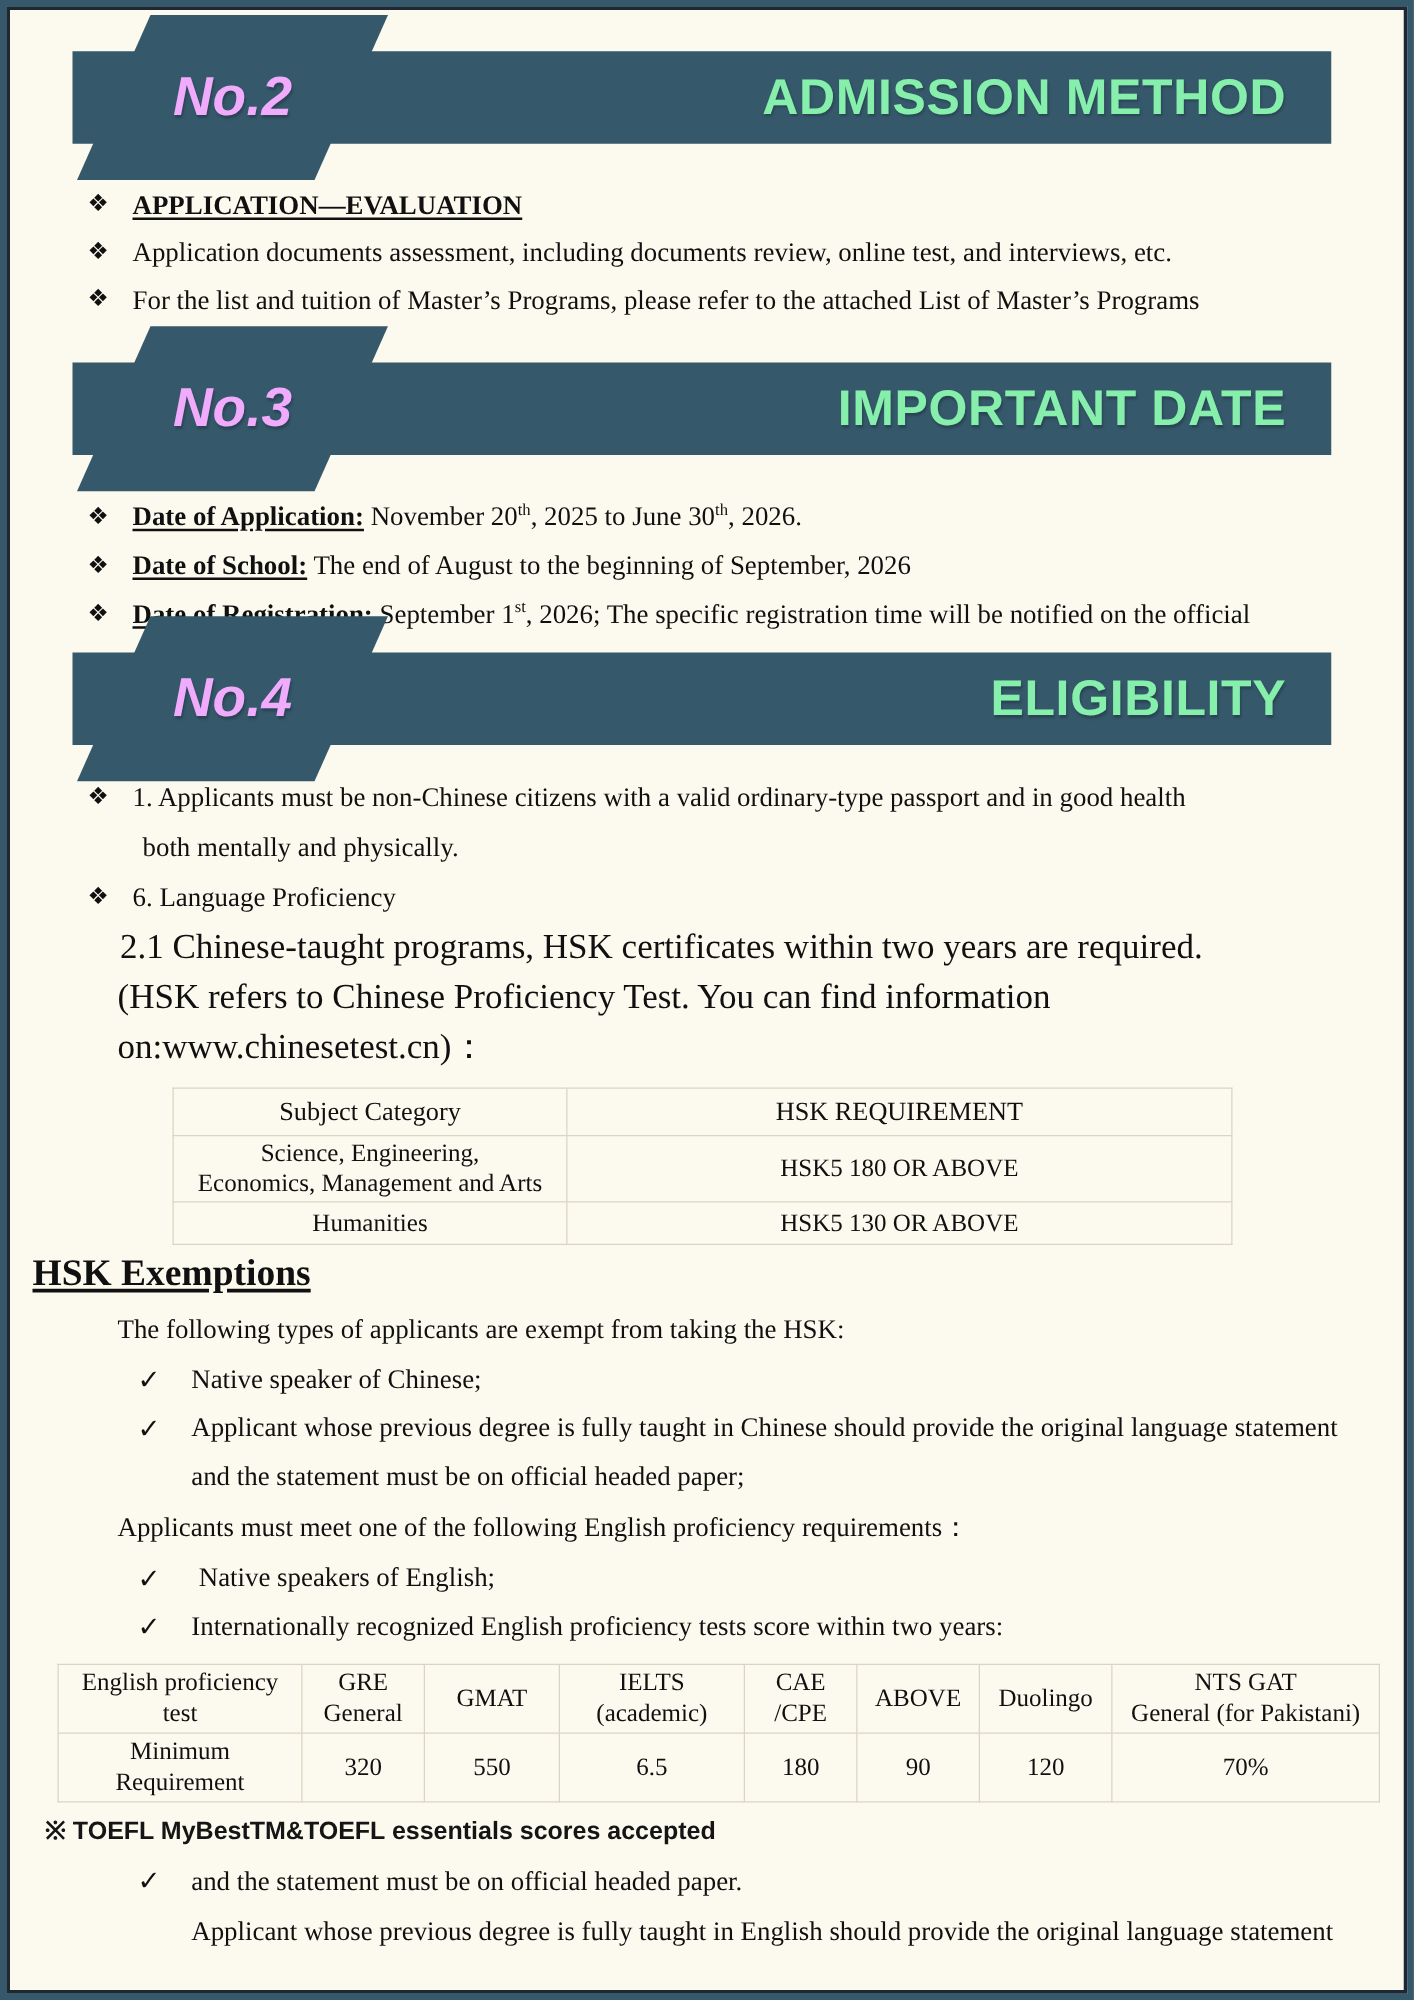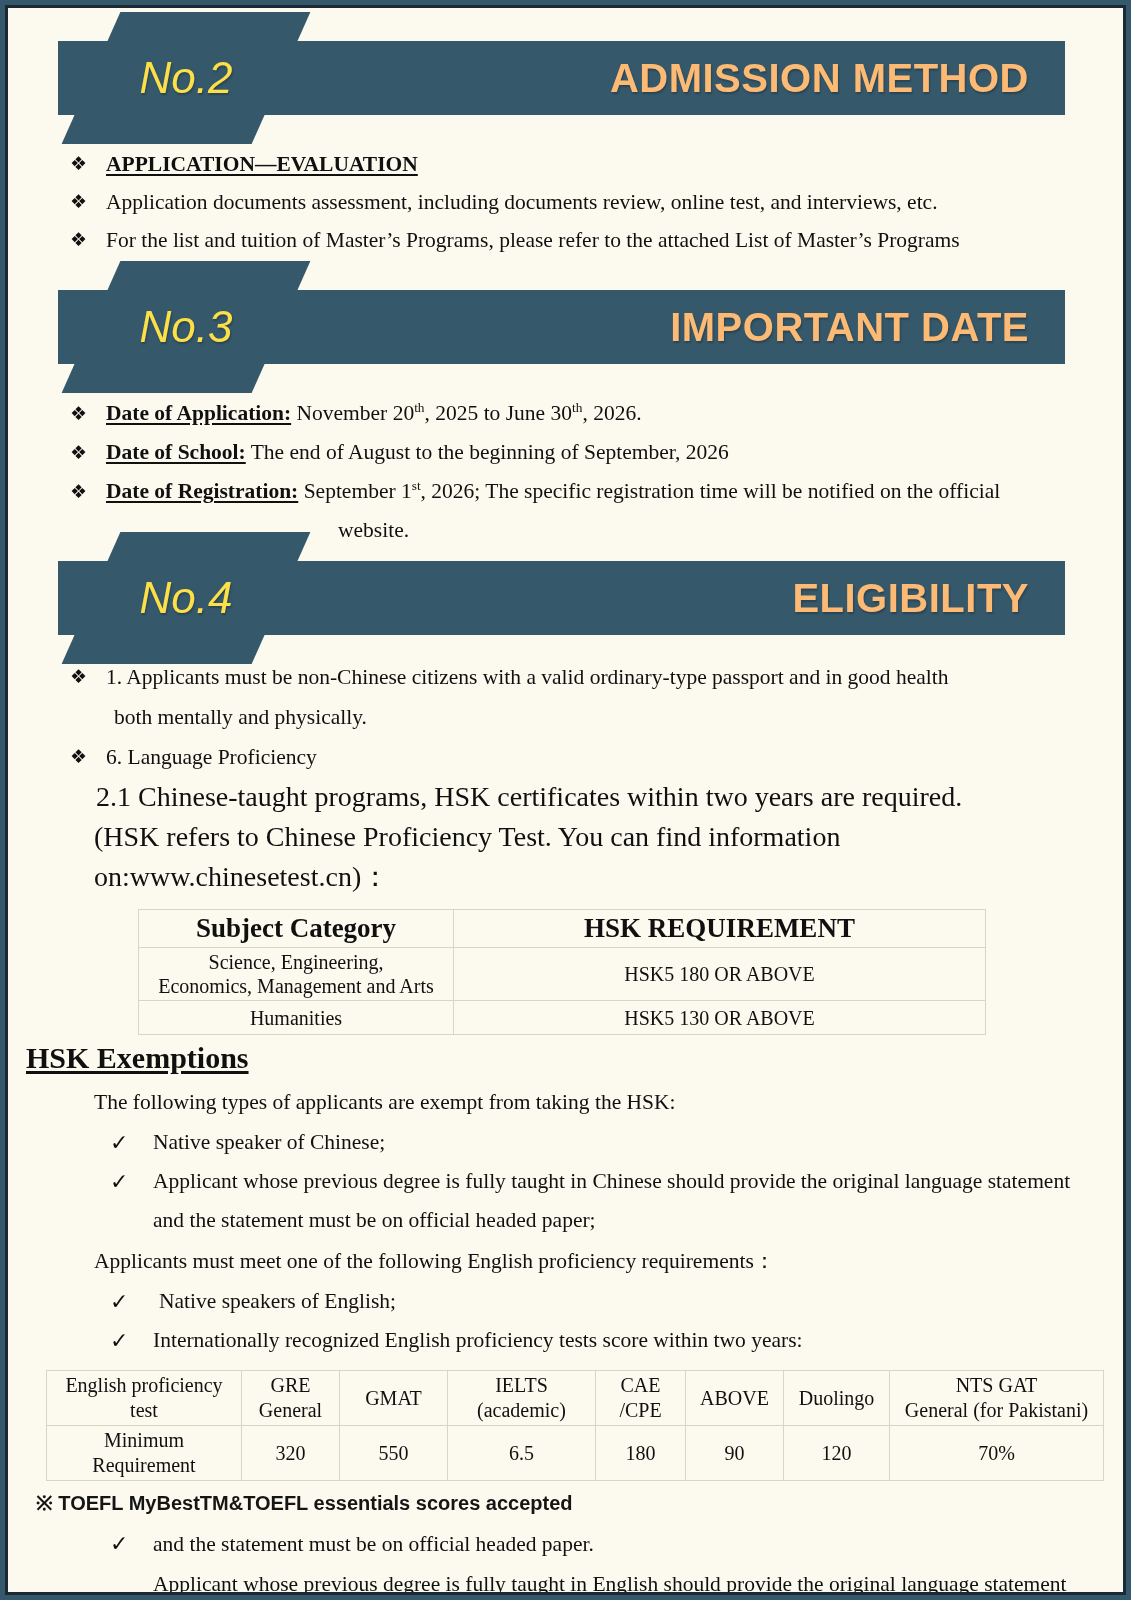--- a/index.html
+++ b/index.html
@@ -16,26 +16,26 @@
   }
   
   .banner{ position:relative; margin-left:50px; width:1007px; height:74px; background:var(--banner); }
   .banner .para{
     position:absolute; left:33px; top:-29px; height:132px; width:190px;
     background:var(--banner); transform:skewX(-24deg);
   }
   .banner .num{
     position:absolute; left:33px; width:190px; top:0; height:74px; z-index:2;
     display:flex; align-items:center; justify-content:center;
-    color:#fde047; font-family:"Liberation Sans", sans-serif; font-weight:normal; font-style:italic;
+    color:#f0abfc; font-family:"Liberation Sans", sans-serif; font-weight:bold; font-style:italic;
     font-size:44px; text-shadow:1px 2px 2px rgba(20,30,40,.35);
   }
   .banner .title{
     position:absolute; right:36px; top:0; height:74px; z-index:2;
-    display:flex; align-items:center; color:#fdba74;
+    display:flex; align-items:center; color:#86efac;
     font-family:"Liberation Sans", sans-serif; font-weight:bold; font-size:40px;
     letter-spacing:.5px; text-shadow:1px 2px 2px rgba(20,30,40,.35);
   }
   #banner-no2{ margin-top:33px; }
   #banner-no3{ margin-top:31px; }
   #banner-no4{ margin-top:11px; }
   
   .dlist{ margin:30px 0 0 62px; }
   .ditem{ display:flex; font-size:21.5px; line-height:38px; }
   .dlist3 .ditem{ line-height:39px; }
@@ -47,21 +47,21 @@
   .cont-ind{ padding-left:8px; }
   .para-line{ margin-left:88px; font-size:28px; line-height:40px; }
   .para-line.hsk-note{ margin-left:86px; }
   
   table{ border-collapse:collapse; }
   .hsk-table{ margin:12px 0 0 130px; width:848px; table-layout:fixed; }
   .hsk-table th, .hsk-table td{
     border:1px solid var(--table-border); text-align:center; vertical-align:middle;
     white-space:pre-line; padding:2px 6px;
   }
-  .hsk-table th{ font-size:27px; font-weight:bold; height:38px; }
+  .hsk-table th{ font-size:21px; font-weight:normal; height:38px; }
   .hsk-table td{ font-size:20px; line-height:24px; }
   .hsk-table .r1 td{ height:52px; }
   .hsk-table .r2 td{ height:34px; }
   
   .exempt-heading{ margin:6px 0 0 18px; font-size:30px; }
   .intro-line{ margin:8px 0 0 86px; font-size:21.5px; line-height:38px; }
   .citem{ display:flex; margin-left:102px; font-size:21.5px; line-height:39px; }
   .citem .check{ flex:0 0 43px; font-size:22px; }
   .citem .txt{ }
   .mt2{ margin-top:2px; } .mt8{ margin-top:8px; }
@@ -120,21 +120,20 @@
         <span class="txt"><span class="bold-u">Date of Application:</span><span><span> November 20</span><sup>th</sup><span>, 2025 to June 30</span><sup>th</sup><span>, 2026.</span></span></span>
       </div>
       <div class="ditem">
         <span class="bullet">❖</span>
         <span class="txt"><span class="bold-u">Date of School:</span><span><span>  The end of  August to the beginning of September, 2026</span></span></span>
       </div>
       <div class="ditem">
         <span class="bullet">❖</span>
         <span class="txt"><span class="bold-u">Date of Registration:</span><span><span>  September 1</span><sup>st</sup><span>, 2026;  The specific registration time will be notified on the official</span></span></span>
       </div>
-      <div class="cont-website">website.</div>
     </div>
 
     <div class="banner" id="banner-no4">
       <div class="para"></div>
       <div class="num">No.4</div>
       <div class="title">ELIGIBILITY</div>
     </div>
 
     <div class="dlist dlist4">
       <div class="ditem">

